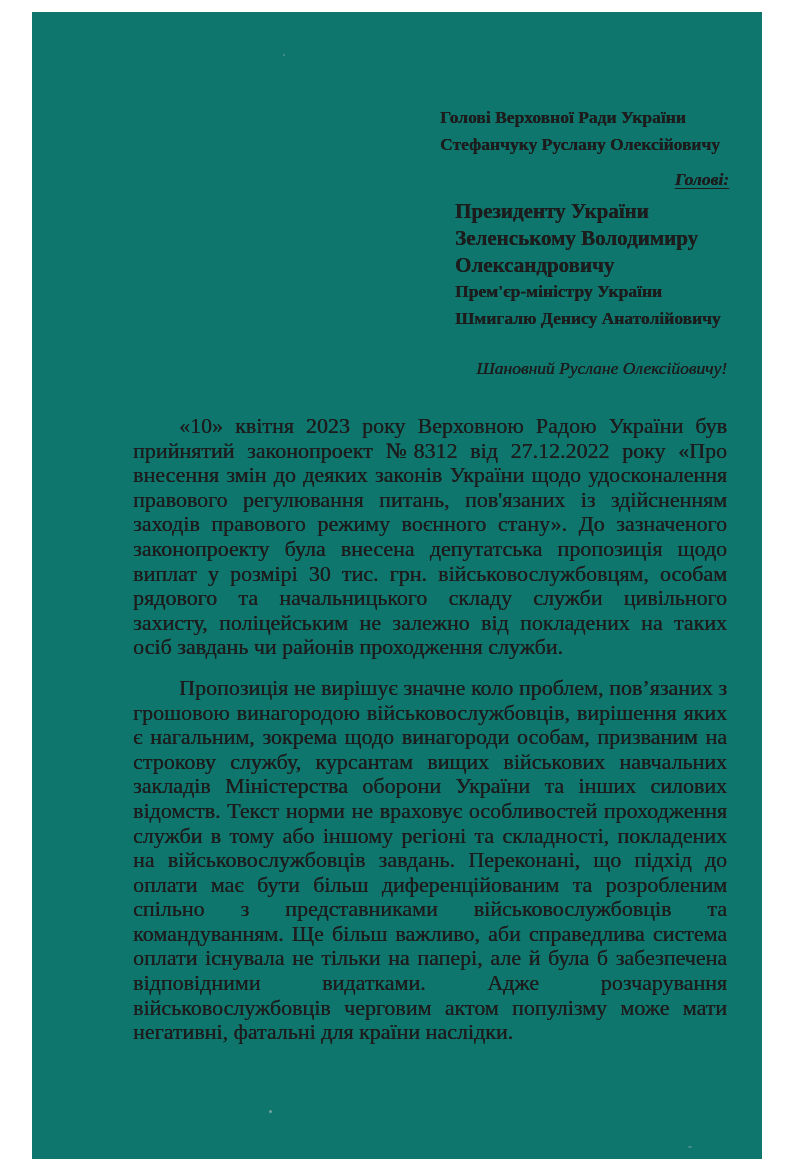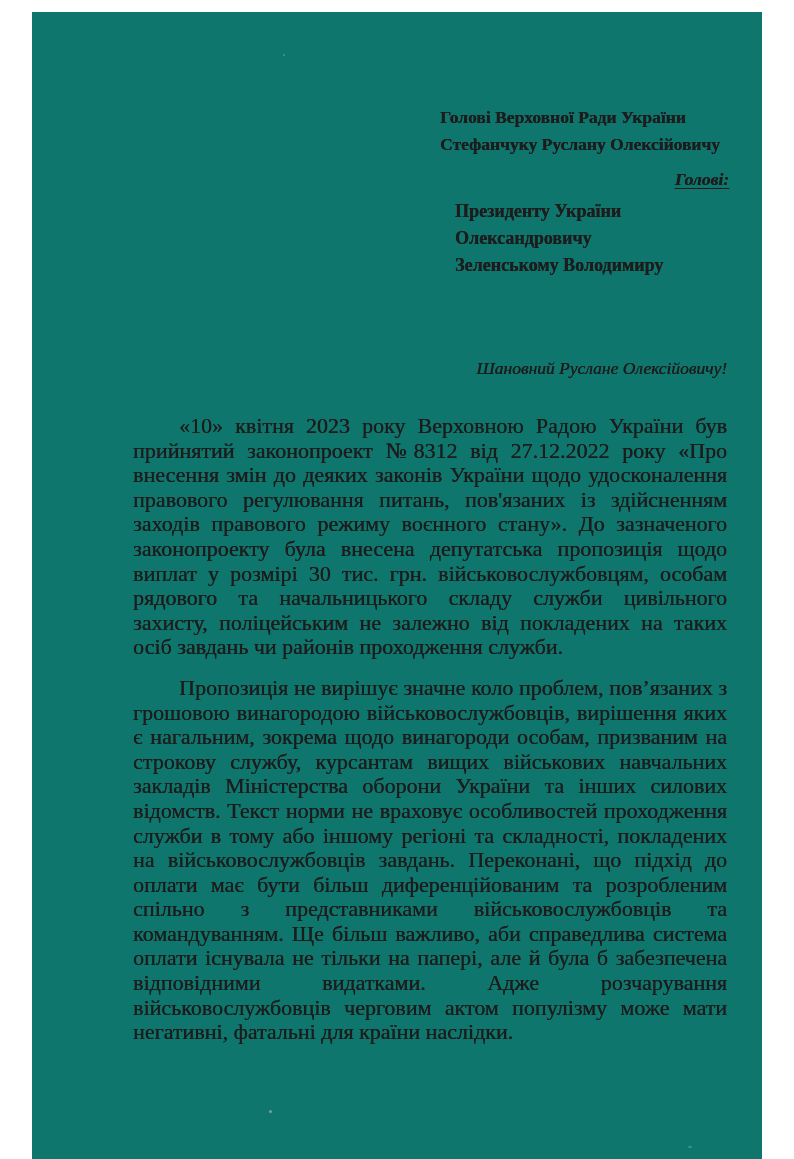--- a/index.html
+++ b/index.html
@@ -40,21 +40,21 @@
     font-size: 17.5px;
     font-weight: 700;
     font-style: italic;
     text-decoration: underline;
     text-underline-offset: 3px;
   }
   .copy-president {
     position: absolute;
     left: 423px;
     top: 186px;
-    font-size: 18px;
+    font-size: 21px;
     line-height: 27px;
     font-weight: 700;
     white-space: nowrap;
   }
   .copy-pm {
     position: absolute;
     left: 423px;
     top: 266px;
     font-size: 17.5px;
     line-height: 27px;
@@ -104,24 +104,28 @@
 
   <div class="recipient-primary ink">
     <div>Голові Верховної Ради України</div>
     <div>Стефанчуку Руслану Олексійовичу</div>
   </div>
 
   <div class="copy-label ink">Голові:</div>
 
   <div class="copy-president ink">
     <div>Президенту України</div>
+    <div>Зеленському Володимиру</div>
     <div>Олександровичу</div>
-    <div>Зеленському Володимиру</div>
   </div>
 
+  <div class="copy-pm ink">
+    <div>Прем'єр-міністру України</div>
+    <div>Шмигалю Денису Анатолійовичу</div>
+  </div>
 
   <div class="salutation ink">Шановний Руслане Олексійовичу!</div>
 
   <div class="body-text ink">
     <p class="gap">«10» квітня 2023 року Верховною Радою України був прийнятий законопроект №8312 від 27.12.2022 року «Про внесення змін до деяких законів України щодо удосконалення правового регулювання питань, пов'язаних із здійсненням заходів правового режиму воєнного стану». До зазначеного законопроекту була внесена депутатська пропозиція щодо виплат у розмірі 30 тис. грн. військовослужбовцям, особам рядового та начальницького складу служби цивільного захисту, поліцейським не залежно від покладених на таких осіб завдань чи районів проходження служби.</p>
     <p>Пропозиція не вирішує значне коло проблем, пов’язаних з грошовою винагородою військовослужбовців, вирішення яких є нагальним, зокрема щодо винагороди особам, призваним на строкову службу, курсантам вищих військових навчальних закладів Міністерства оборони України та інших силових відомств. Текст норми не враховує особливостей проходження служби в тому або іншому регіоні та складності, покладених на військовослужбовців завдань. Переконані, що підхід до оплати має бути більш диференційованим та розробленим спільно з представниками військовослужбовців та командуванням. Ще більш важливо, аби справедлива система оплати існувала не тільки на папері, але й була б забезпечена відповідними видатками. Адже розчарування військовослужбовців черговим актом популізму може мати негативні, фатальні для країни наслідки.</p>
   </div>
 
   <div class="speck speck-1"></div>
   <div class="speck speck-2"></div>

